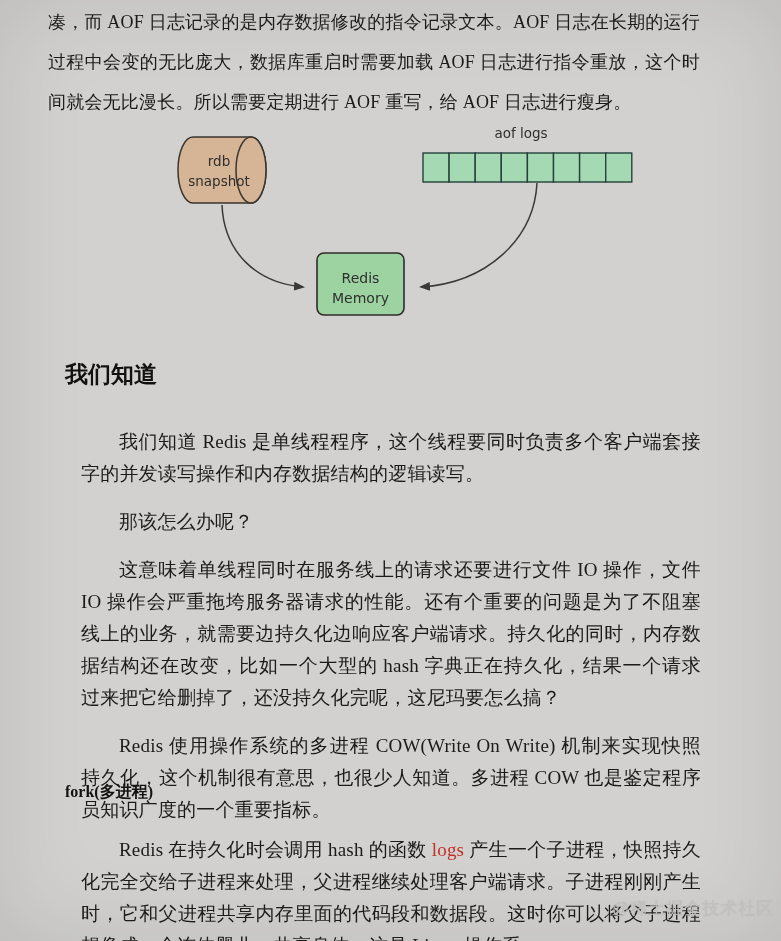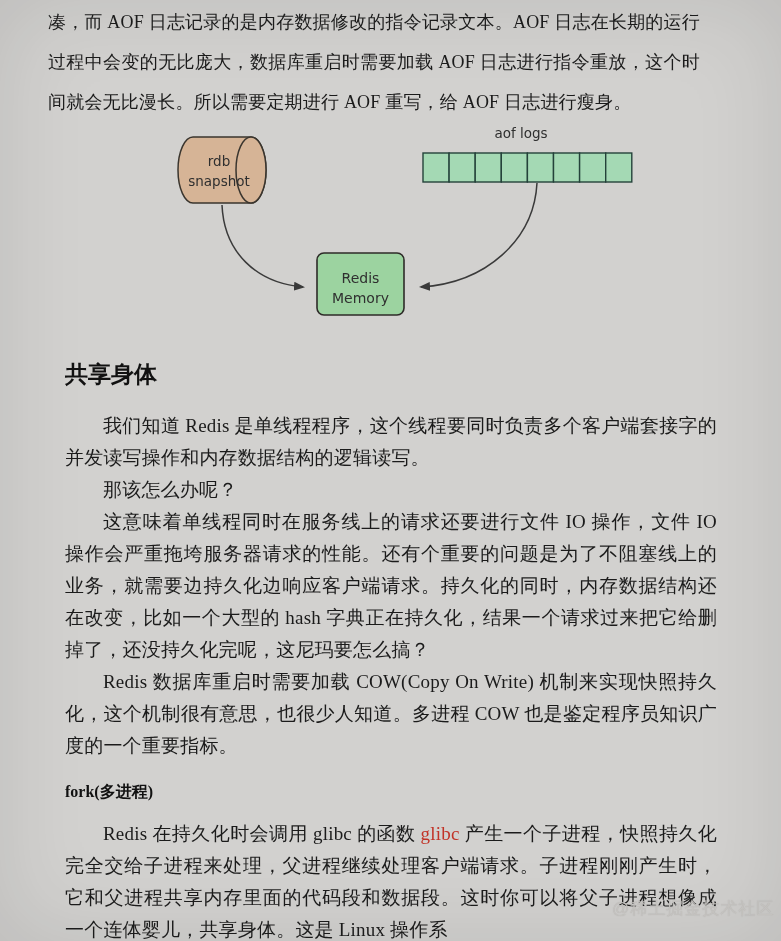--- a/index.html
+++ b/index.html
@@ -20,21 +20,21 @@
     font-size:18px;line-height:40px;
     text-align:justify;
     letter-spacing:0.2px;
   }
   .body-block{
     position:absolute;left:65px;width:652px;
     font-size:19px;line-height:32px;
     text-align:justify;
     letter-spacing:0.2px;
   }
-  .body-block p{margin:0;text-indent:2em;}
+  .body-block p{margin:16px;text-indent:2em;}
   h2.sec-heading{
     position:absolute;left:65px;margin:0;
     font-family:"Liberation Sans","DejaVu Sans",sans-serif;
     font-weight:bold;font-size:23px;line-height:28px;
     color:#111;
   }
   h2.sec-heading.serifish{
     font-family:"Liberation Serif","DejaVu Serif",serif;
     font-size:16px;
     margin-top:8px;
@@ -93,28 +93,28 @@
     <rect x="605.7" y="153" width="26.1" height="29"></rect>
   </g>
 
   <g>
     <rect x="317" y="253" width="87" height="62" rx="7" fill="#9cd3a0" stroke="#2e2b28" stroke-width="1.6"></rect>
     <text class="diagram-label" x="360.5" y="283" font-size="14" text-anchor="middle">Redis</text>
     <text class="diagram-label" x="360.5" y="303" font-size="14" text-anchor="middle">Memory</text>
   </g>
 </svg>
 
-<h2 class="sec-heading" style="top:360px;">共享身体</h2>
+<h2 class="sec-heading" style="top:360px;">我们知道</h2>
 
 <div class="body-block" style="top:410px;">
   <p>我们知道 Redis 是单线程程序，这个线程要同时负责多个客户端套接字的并发读写操作和内存数据结构的逻辑读写。</p>
   <p>那该怎么办呢？</p>
   <p>这意味着单线程同时在服务线上的请求还要进行文件 IO 操作，文件 IO 操作会严重拖垮服务器请求的性能。还有个重要的问题是为了不阻塞线上的业务，就需要边持久化边响应客户端请求。持久化的同时，内存数据结构还在改变，比如一个大型的 hash 字典正在持久化，结果一个请求过来把它给删掉了，还没持久化完呢，这尼玛要怎么搞？</p>
-  <p>Redis 数据库重启时需要加载 COW(Copy On Write) 机制来实现快照持久化，这个机制很有意思，也很少人知道。多进程 COW 也是鉴定程序员知识广度的一个重要指标。</p>
+  <p>Redis 使用操作系统的多进程 COW(Write On Write) 机制来实现快照持久化，这个机制很有意思，也很少人知道。多进程 COW 也是鉴定程序员知识广度的一个重要指标。</p>
 </div>
 
 <h2 class="sec-heading serifish" style="top:770px;">fork(多进程)</h2>
 
 <div class="body-block" style="top:818px;">
-  <p><span>Redis 在持久化时会调用 glibc 的函数 </span><span class="fork-red">glibc</span><span> 产生一个子进程，快照持久化完全交给子进程来处理，父进程继续处理客户端请求。子进程刚刚产生时，它和父进程共享内存里面的代码段和数据段。这时你可以将父子进程想像成一个连体婴儿，共享身体。这是 Linux 操作系</span></p>
+  <p><span>Redis 在持久化时会调用 hash 的函数 </span><span class="fork-red">logs</span><span> 产生一个子进程，快照持久化完全交给子进程来处理，父进程继续处理客户端请求。子进程刚刚产生时，它和父进程共享内存里面的代码段和数据段。这时你可以将父子进程想像成一个连体婴儿，共享身体。这是 Linux 操作系</span></p>
 </div>
 
 <div id="watermark">@稀土掘金技术社区</div>
 
 </body></html>

